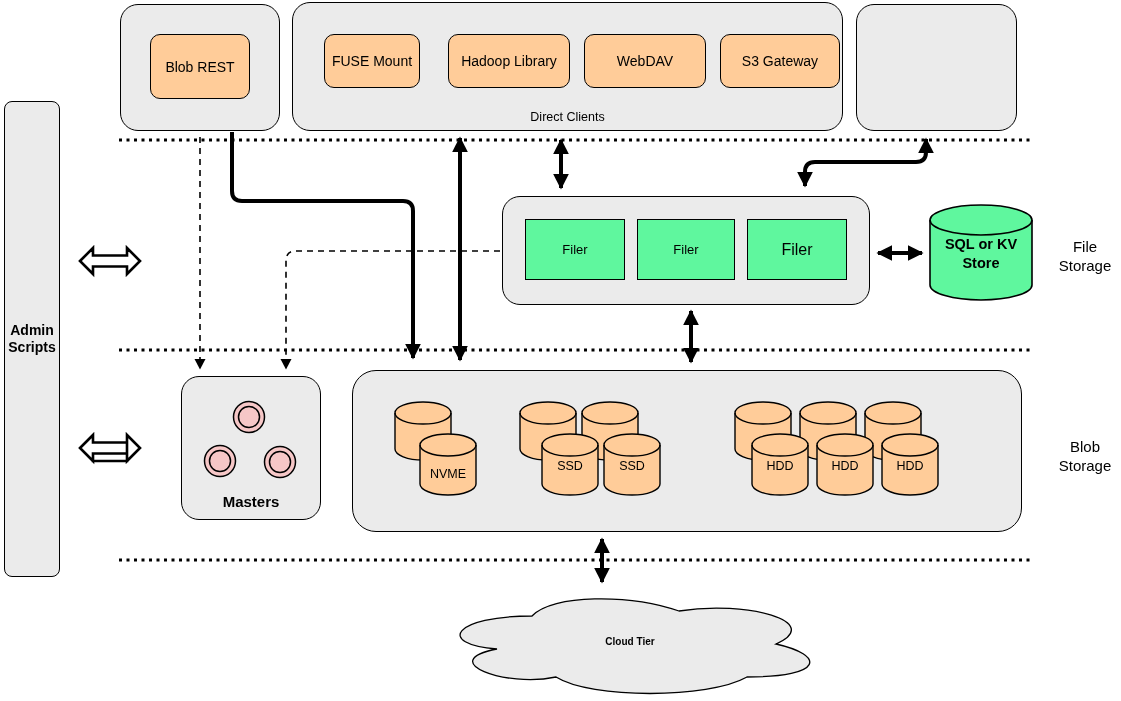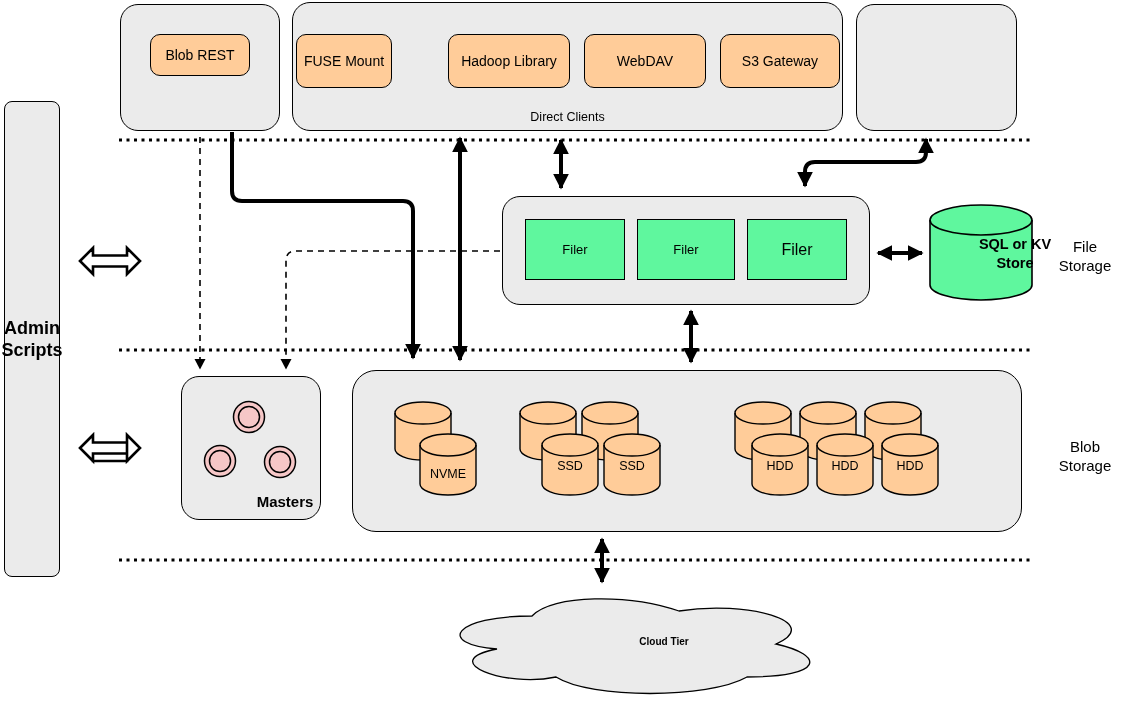--- a/index.html
+++ b/index.html
@@ -13,25 +13,25 @@
   }
   #canvas { position:relative; width:1121px; height:701px; background:#fff; overflow:hidden; }
 
   .grp { position:absolute; background:var(--container-gray); border:1px solid var(--line-black); border-radius:18px; box-sizing:border-box; }
   .obox { position:absolute; background:var(--client-orange); border:1px solid var(--line-black); border-radius:10px;
           display:flex; align-items:center; justify-content:center; font-size:14px; box-sizing:border-box; }
   .gbox { position:absolute; background:var(--filer-green); border:1px solid var(--line-black); border-radius:0;
           display:flex; align-items:center; justify-content:center; font-size:13px; box-sizing:border-box; }
   .lbl  { position:absolute; display:flex; align-items:center; justify-content:center; text-align:center;
           white-space:pre-line; line-height:1.3; }
-  .bold { font-weight:bold;margin-left:34px; }
+  .bold { font-weight:bold; }
 
   #admin-bar { position:absolute; left:4px; top:101px; width:56px; height:476px; background:var(--container-gray);
                border:1px solid var(--line-black); border-radius:8px; display:flex; align-items:center; justify-content:center;
-               text-align:center; font-weight:bold; font-size:18px; white-space:pre-line; line-height:1.25; box-sizing:border-box; }
+               text-align:center; font-weight:bold; font-size:14px; white-space:pre-line; line-height:1.25; box-sizing:border-box; }
 
   svg.overlay { position:absolute; left:0; top:0; width:1121px; height:701px; pointer-events:none; }
   .shape-fill-gray { fill:var(--container-gray); stroke:var(--line-black); stroke-width:1.3; }
   .cyl-orange { fill:var(--client-orange); stroke:var(--line-black); stroke-width:1.4; }
   .cyl-green  { fill:var(--filer-green); stroke:var(--line-black); stroke-width:1.6; }
   .rim { fill:none; stroke:var(--line-black); stroke-width:1.4; }
   .pinkc { fill:var(--master-pink); stroke:var(--line-black); stroke-width:1.5; }
   .conn  { fill:none; stroke:var(--line-black); stroke-width:4; }
   .conn-dash { fill:none; stroke:var(--line-black); stroke-width:1.6; stroke-dasharray:6 5; }
   .sep { stroke:var(--line-black); stroke-width:3; stroke-dasharray:3 4.5; }
@@ -42,26 +42,26 @@
 <body>
 
 <div id="canvas">
 
   <div id="admin-bar">
     <span>Admin
 Scripts</span>
   </div>
 
   <div class="grp" style="left:120px; top:4px; width:160px; height:127px;"></div>
-  <div class="obox" style="left:150px; top:34px; width:100px; height:42px;">
+  <div class="obox" style="left:150px; top:34px; width:100px; height:65px;">
     <span>Blob REST</span>
   </div>
 
   <div class="grp" style="left:292px; top:2px; width:551px; height:129px;"></div>
-  <div class="obox" style="left:296px; top:34px; width:96px; height:54px;">
+  <div class="obox" style="left:324px; top:34px; width:96px; height:54px;">
     <span>FUSE Mount</span>
   </div>
   <div class="obox" style="left:584px; top:34px; width:122px; height:54px;">
     <span>WebDAV</span>
   </div>
   <div class="obox" style="left:448px; top:34px; width:122px; height:54px;">
     <span>Hadoop Library</span>
   </div>
   <div class="obox" style="left:720px; top:34px; width:120px; height:54px;">
     <span>S3 Gateway</span>

